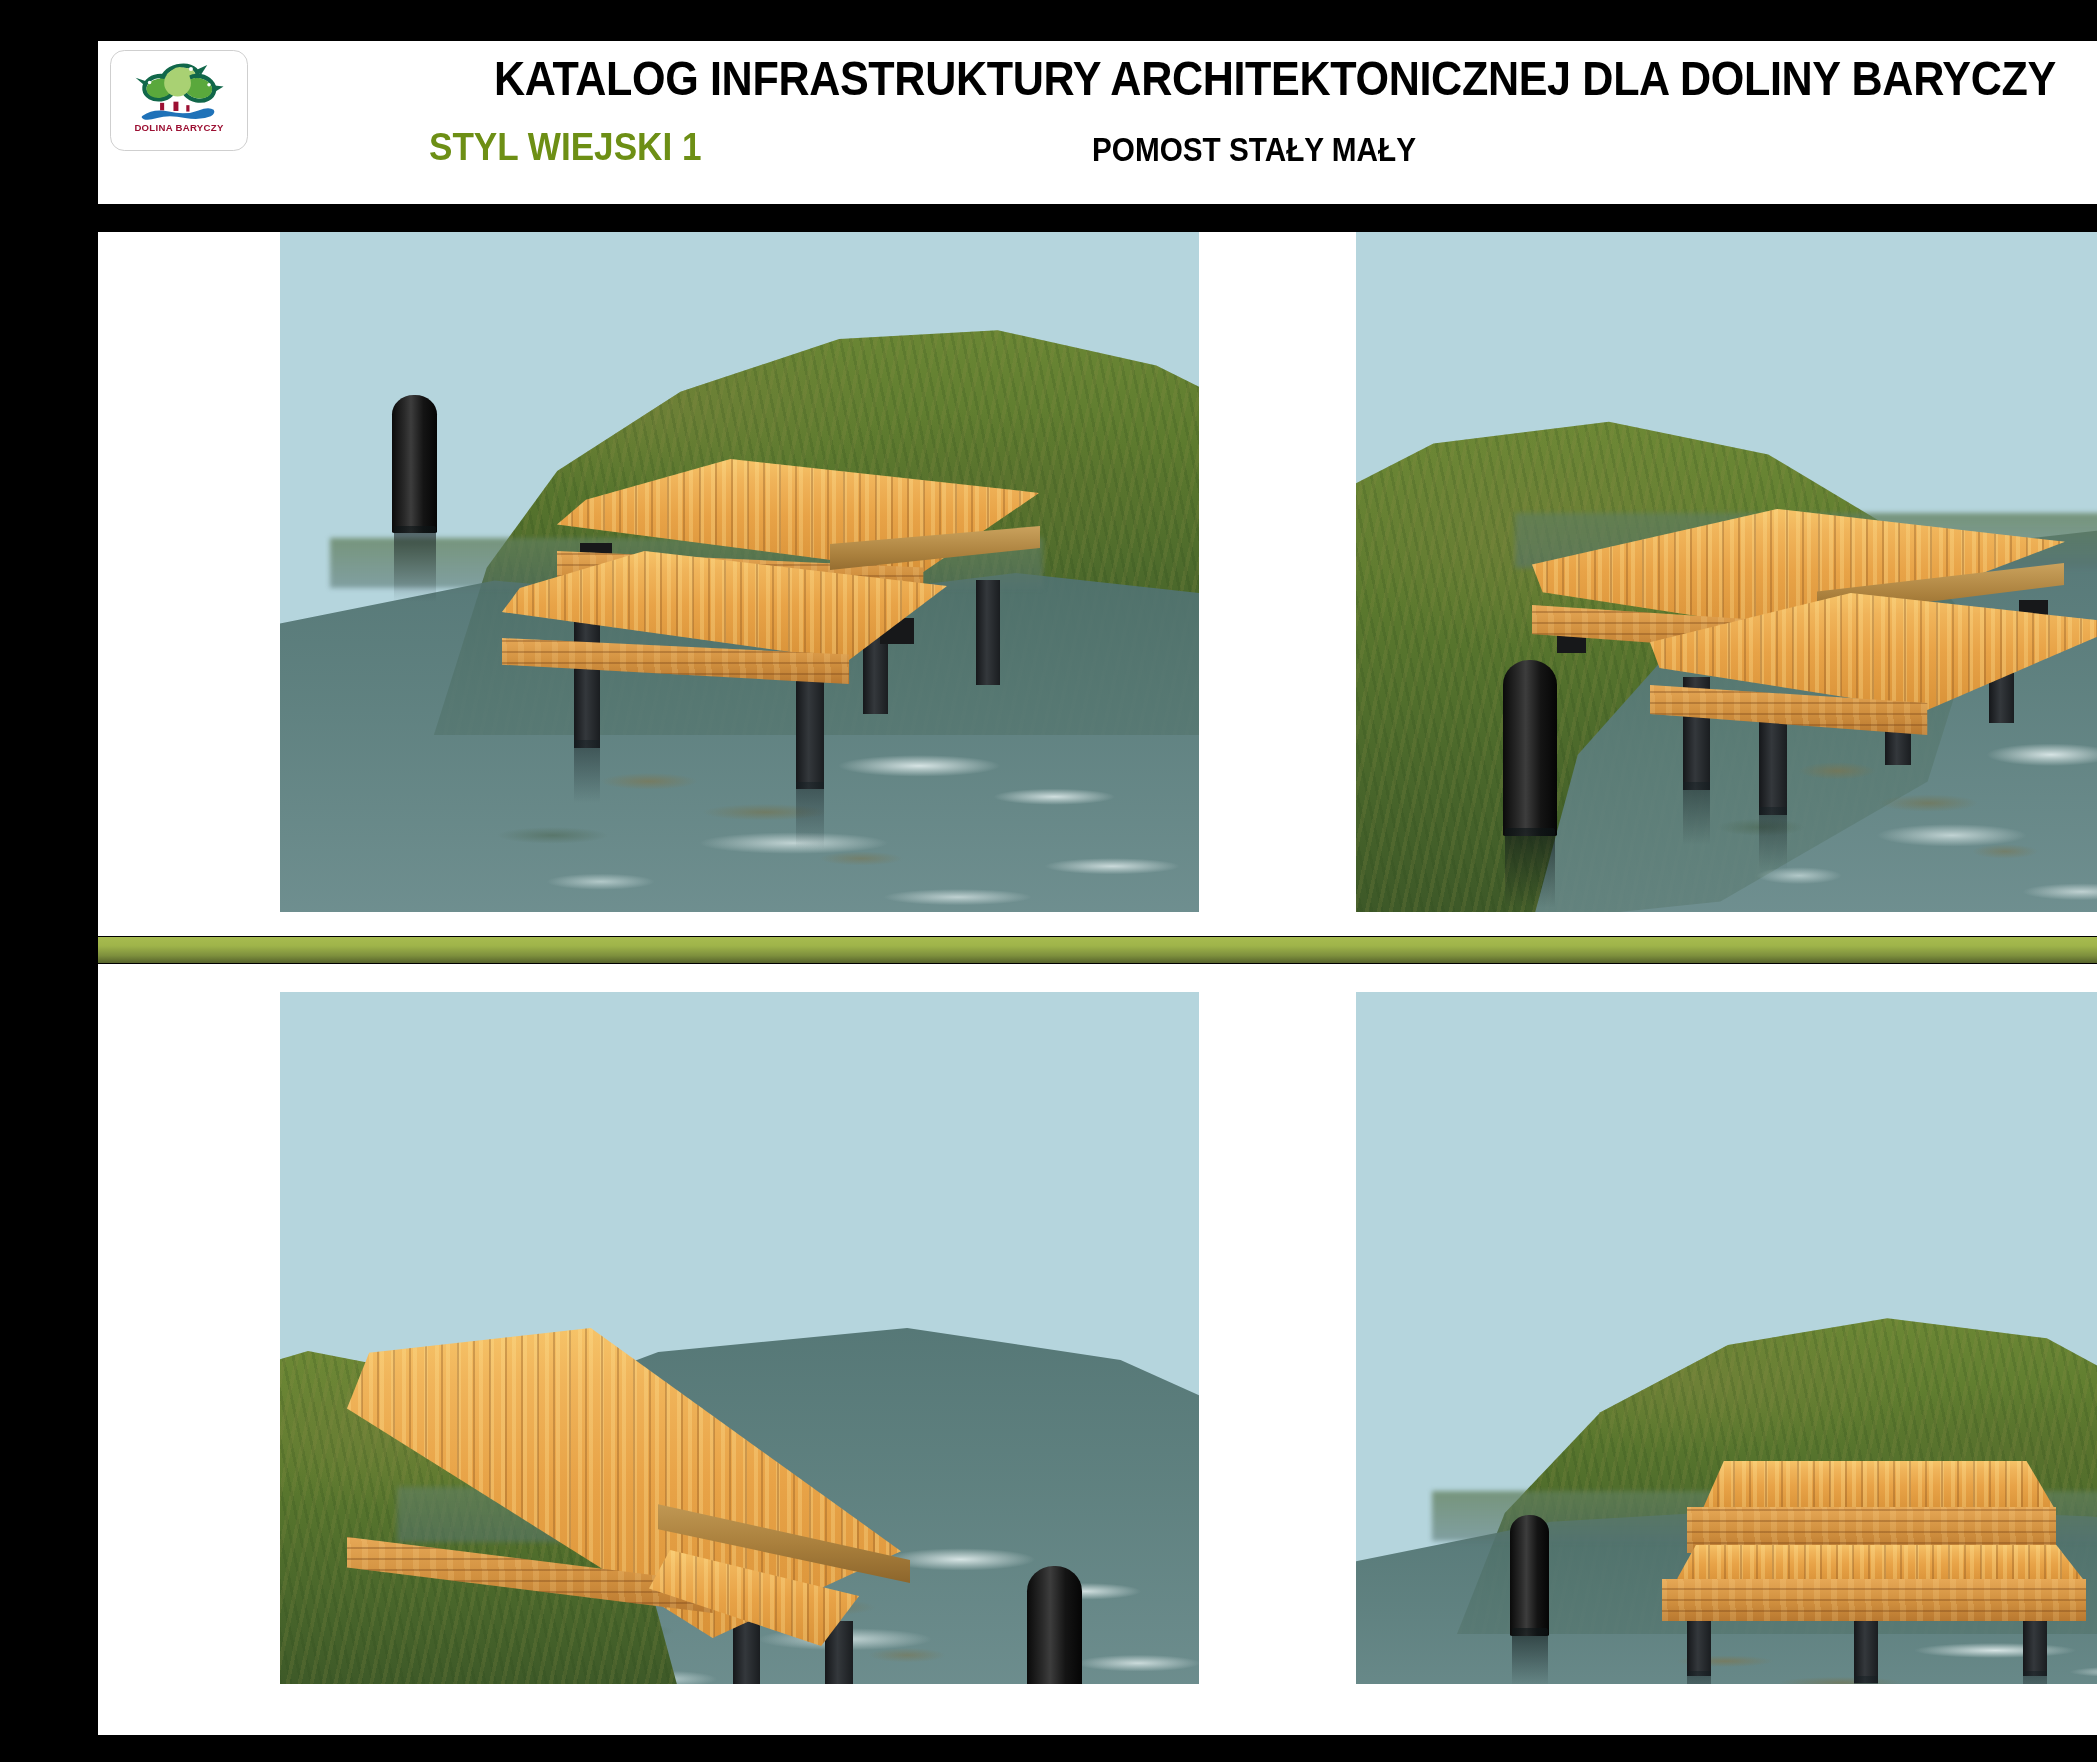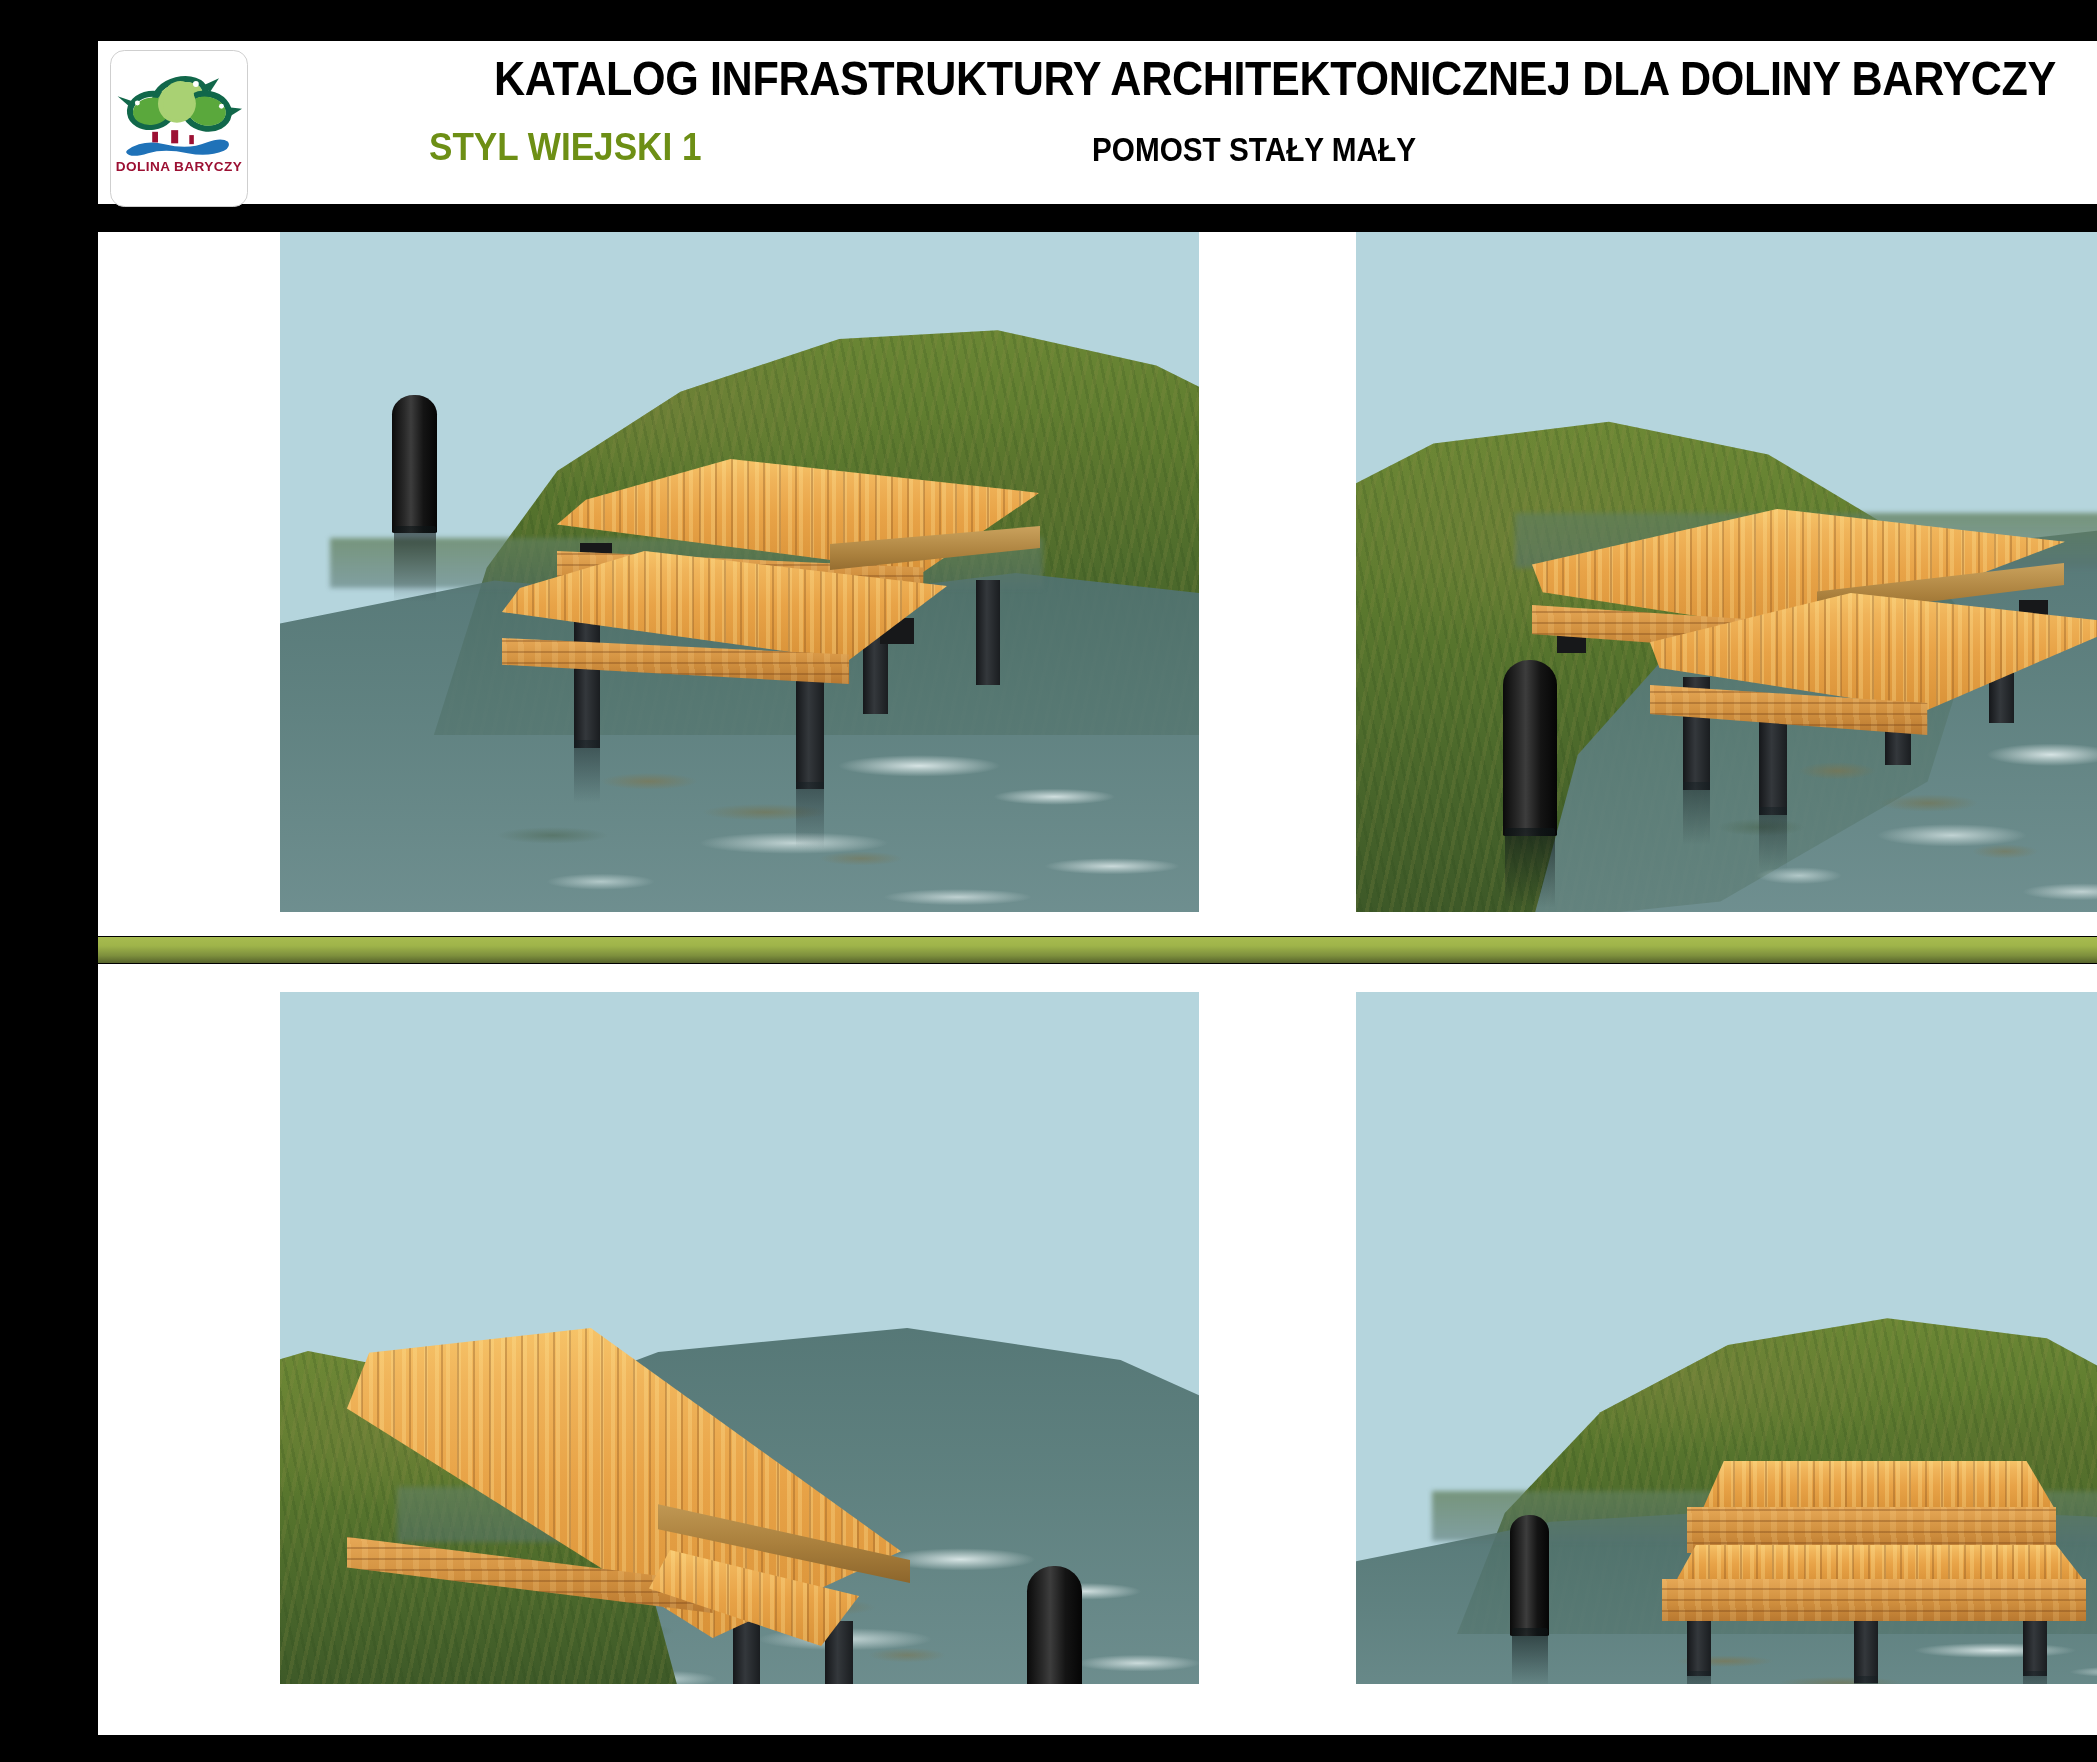--- a/index.html
+++ b/index.html
@@ -15,21 +15,21 @@
   
   .header-band {
     position: absolute;
     left: 98px; top: 41px;
     width: 2354px; height: 163px;
     background: #ffffff;
   }
   .logo-box {
     position: absolute;
     left: 11.7px; top: 9.2px;
-    width: 138px; height: 157px;
+    width: 138px; height: 101px;
     background: #ffffff;
     border: 0.8px solid #cfcfcf;
     border-radius: 14.3px;
     overflow: hidden;
   }
   .logo-svg { display: block; width: 100%; height: 100%; }
 
   .main-title {
     position: absolute;
     left: 0; right: 0; top: 9.2px;

